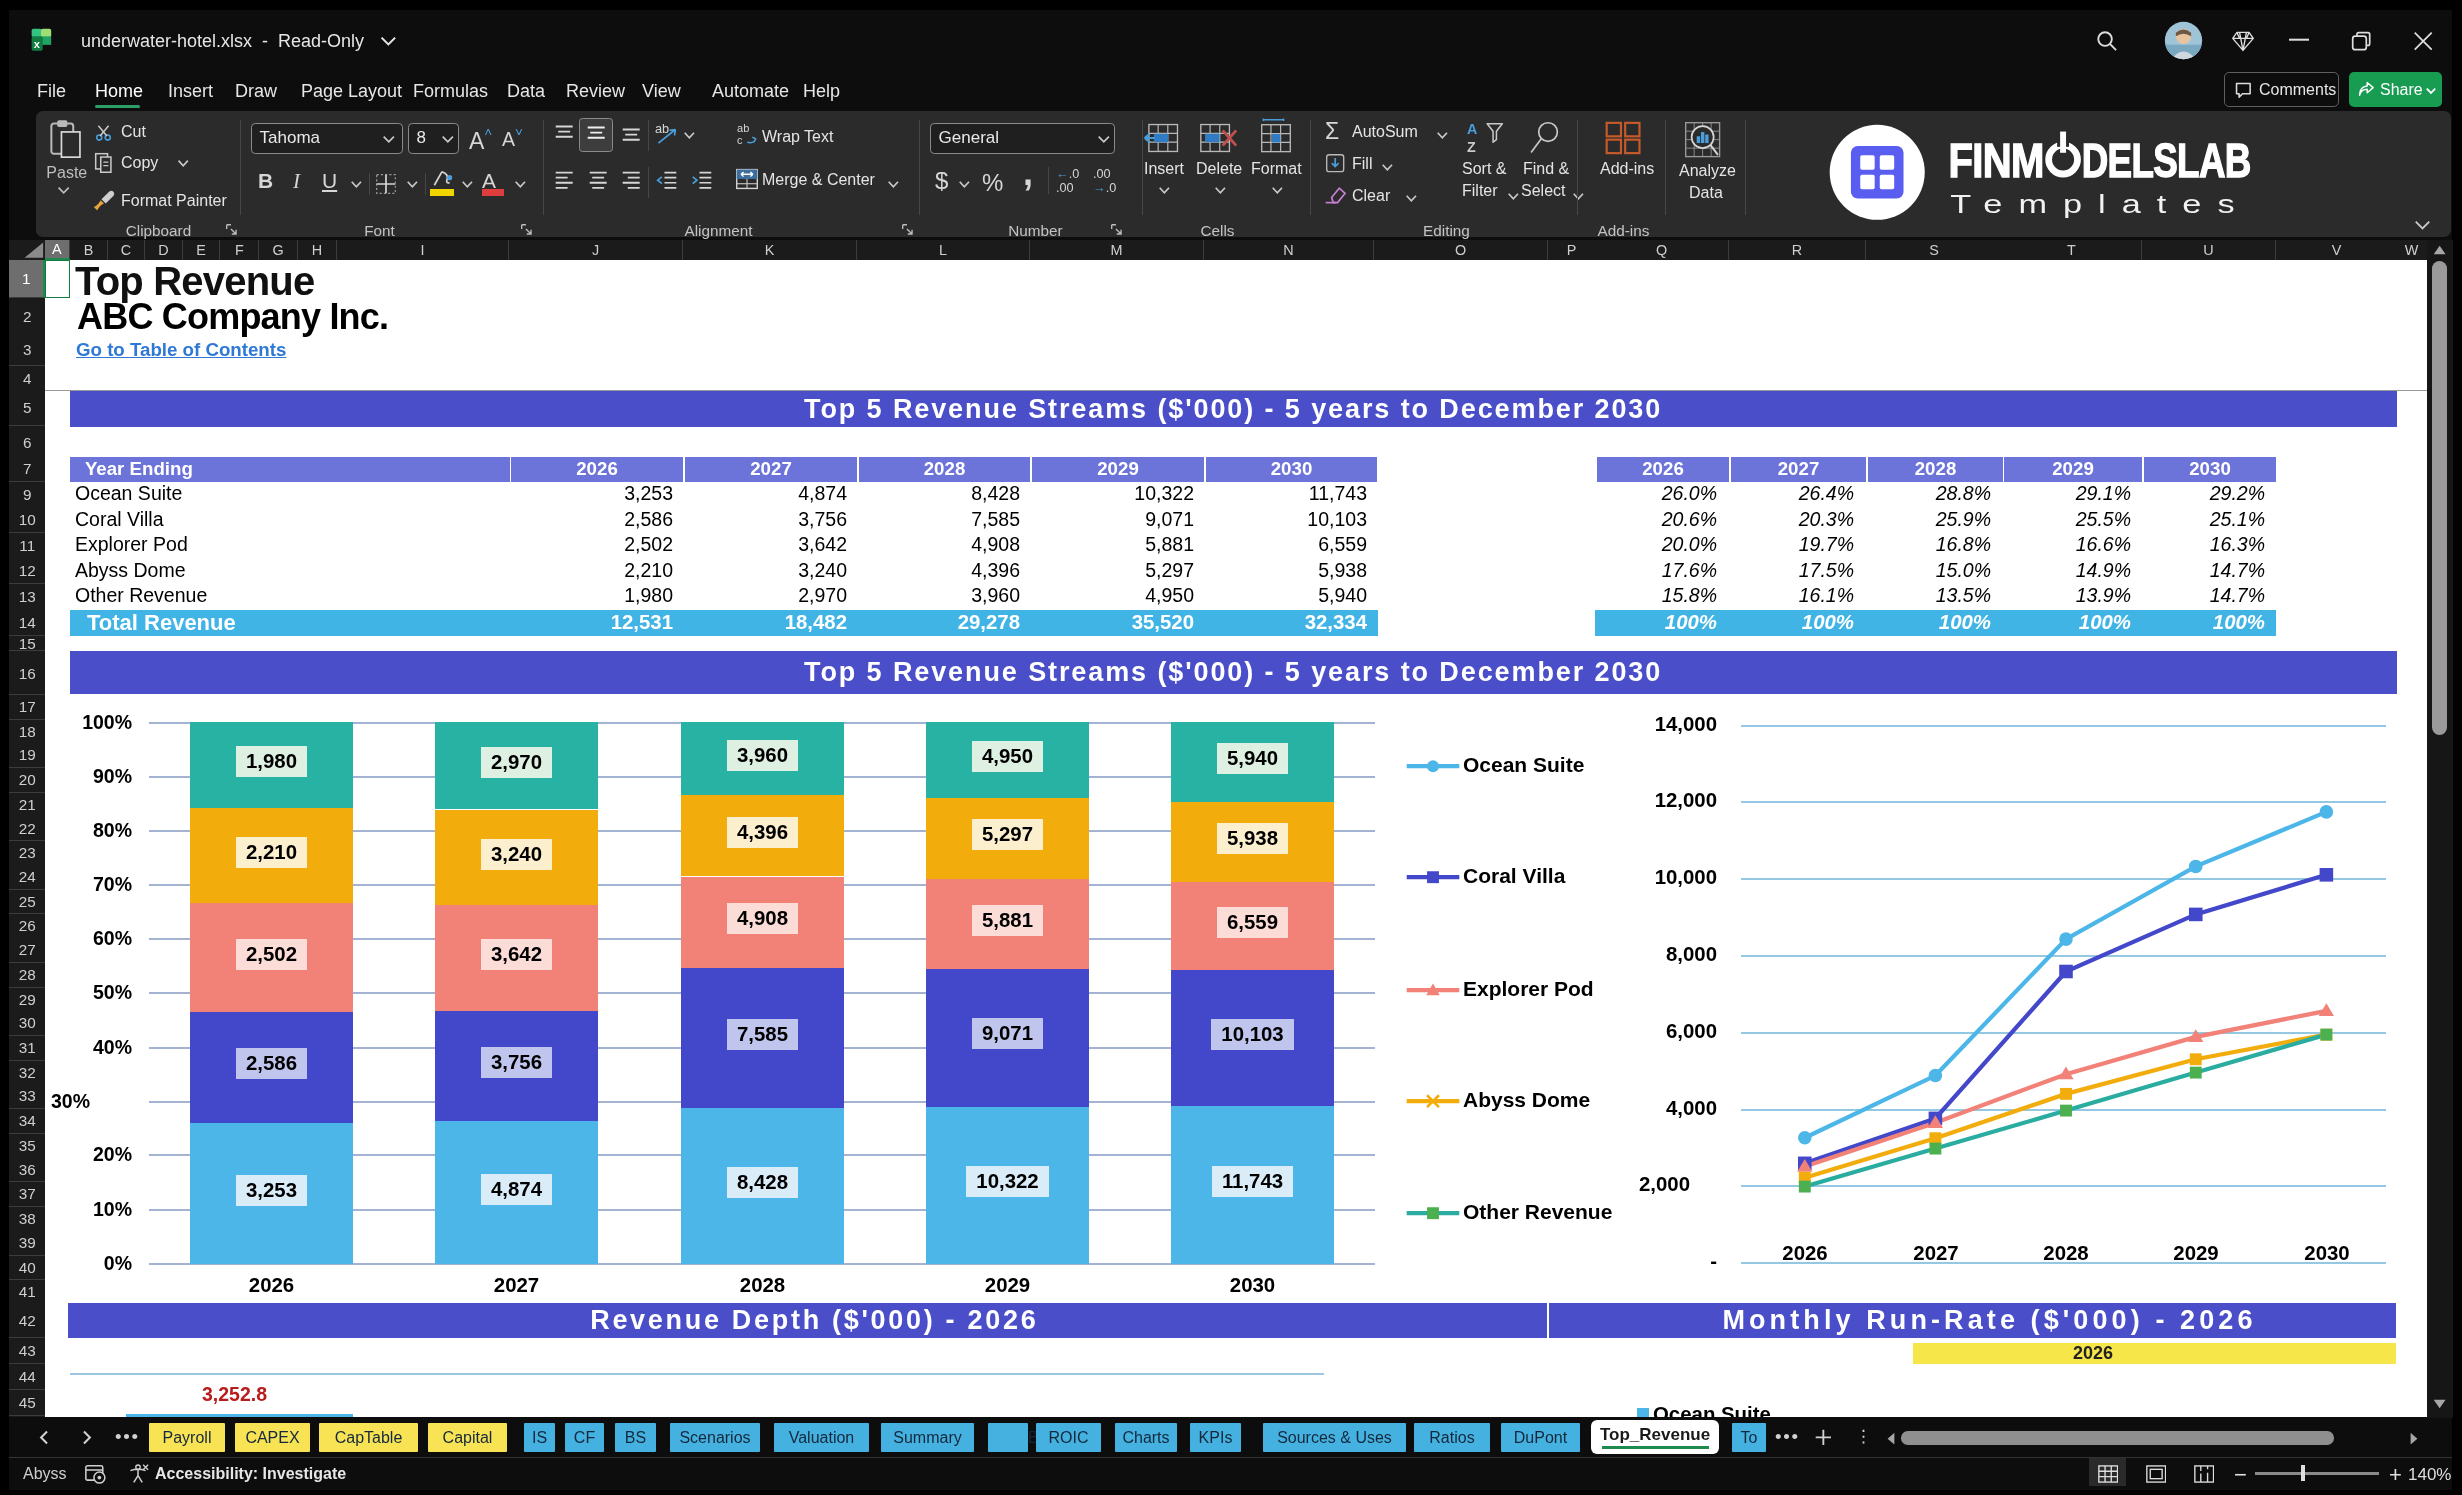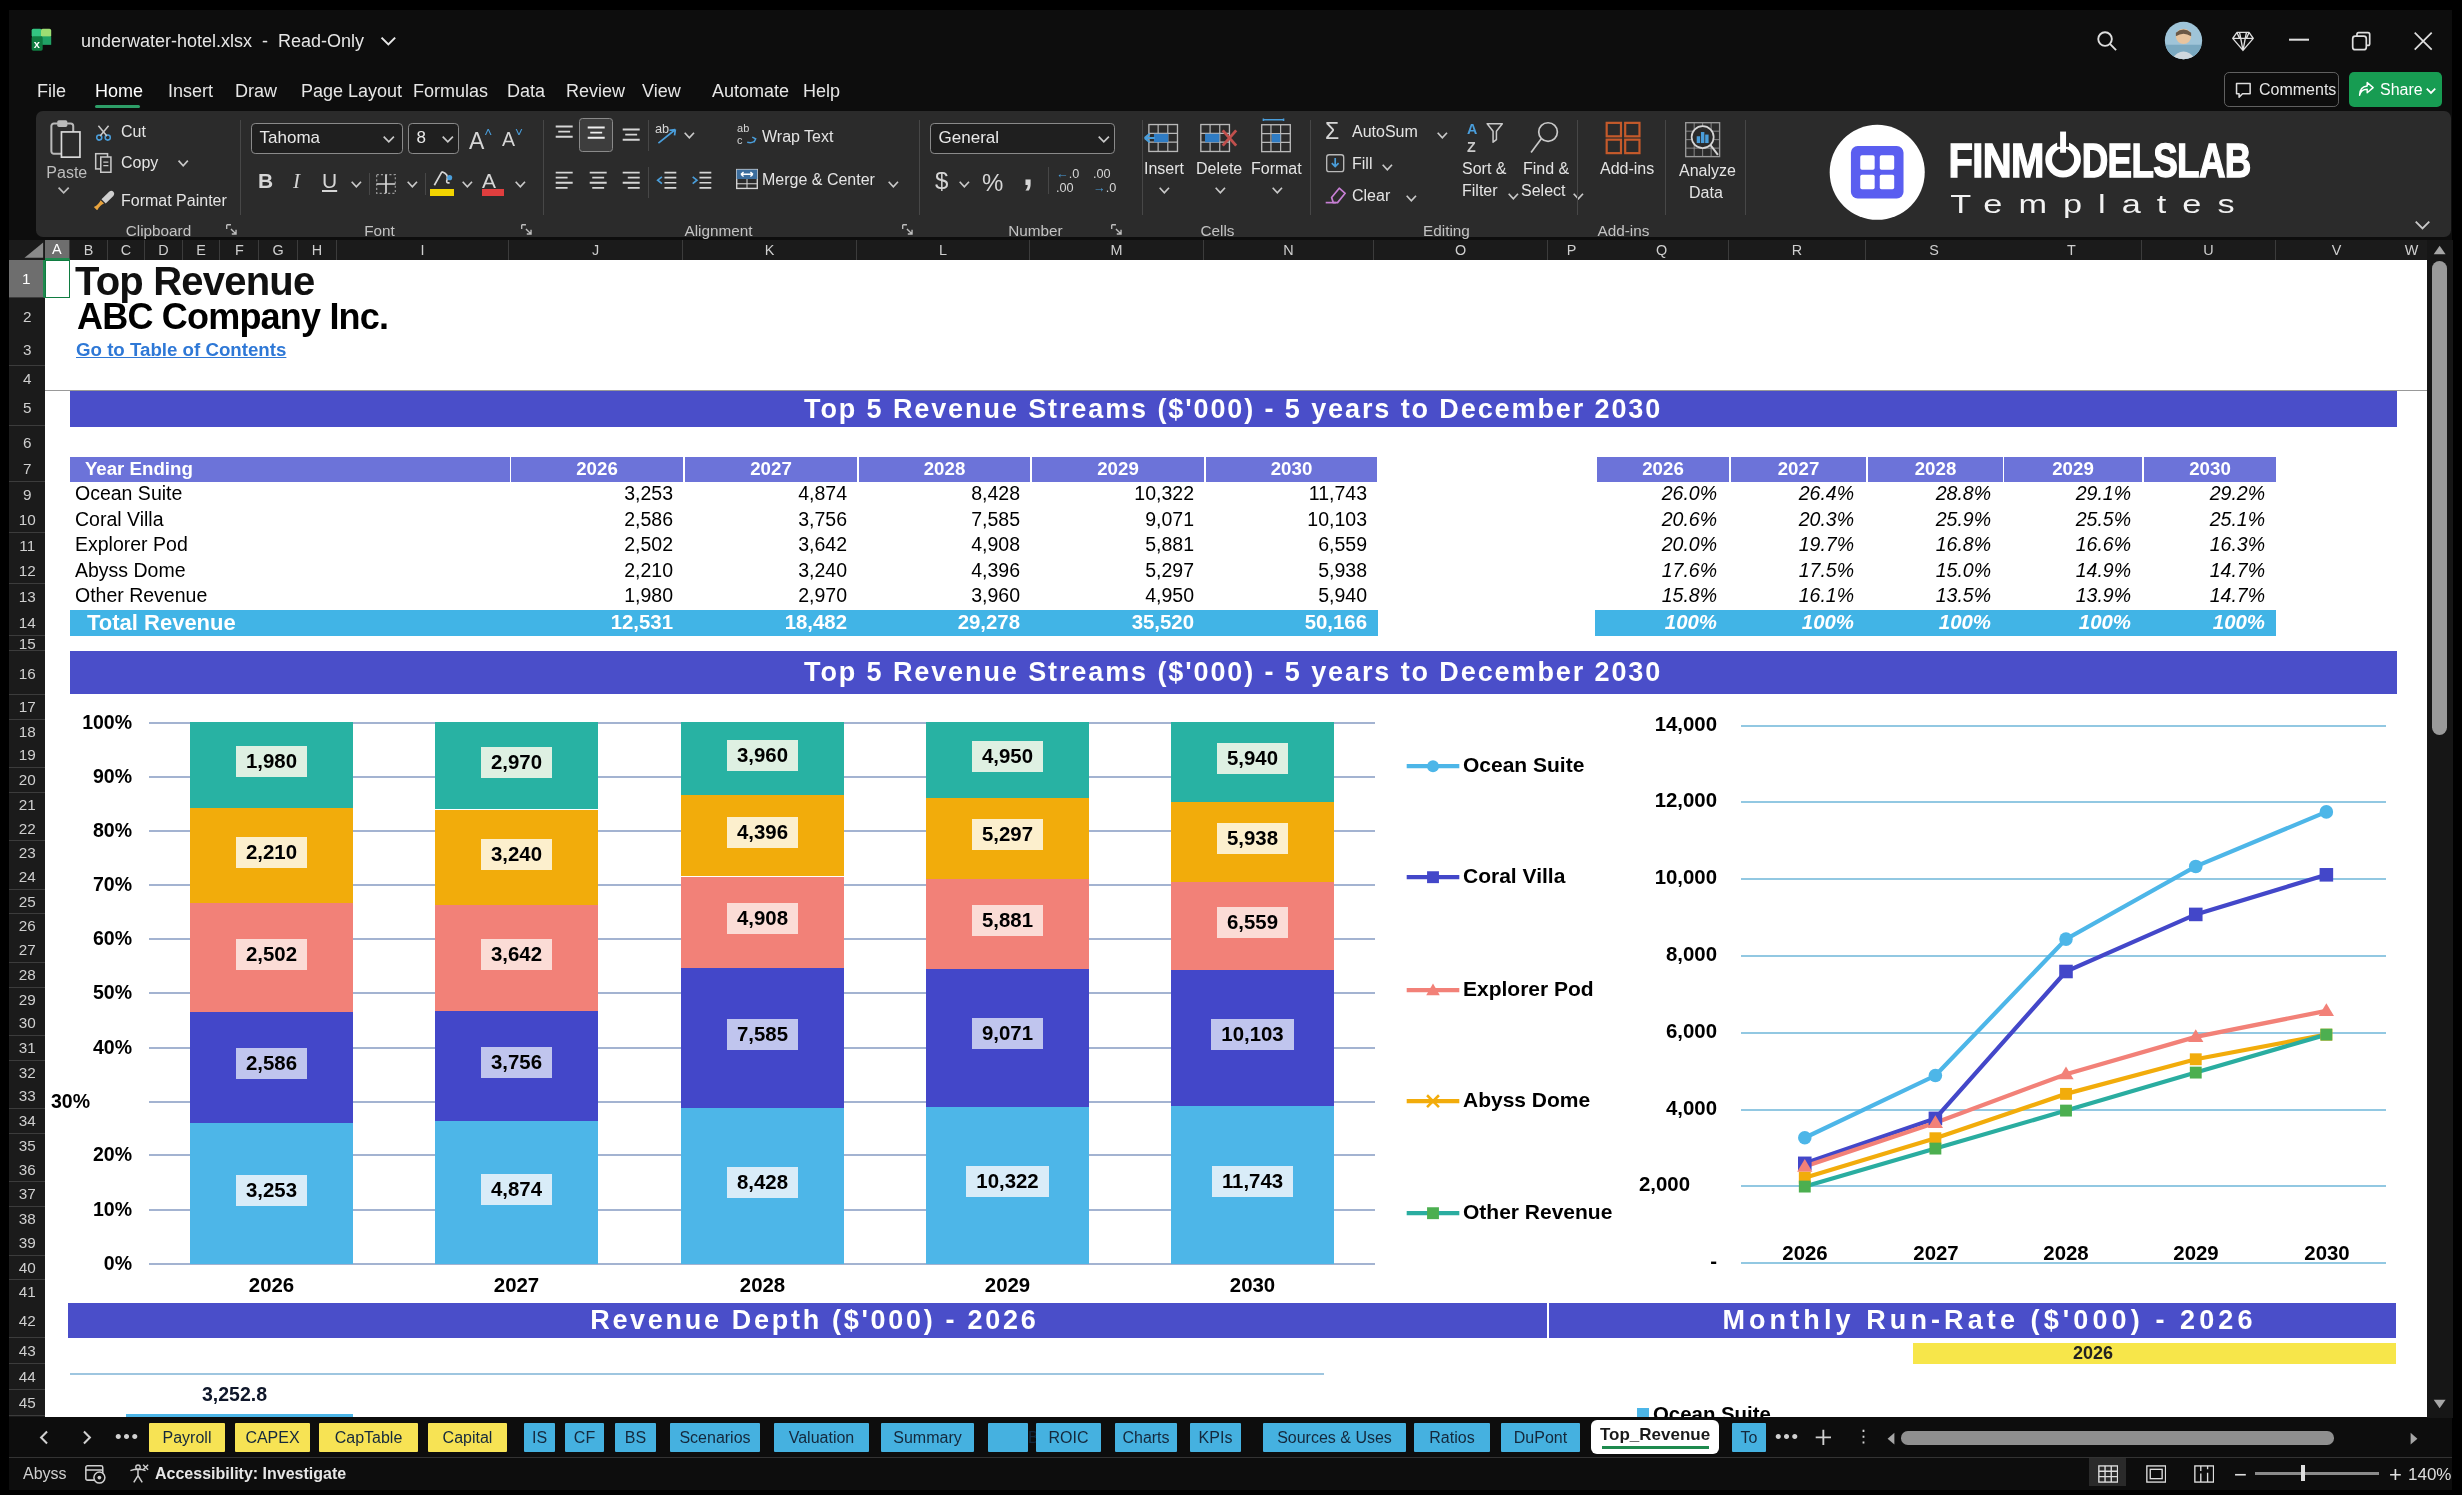--- a/index.html
+++ b/index.html
@@ -518,21 +518,21 @@
   <div class="num" style="left:638px; top:323px; width:164px; height:25.5px; line-height:25.5px;">2,970</div>
   <div class="num" style="left:812px; top:323px; width:163px; height:25.5px; line-height:25.5px;">3,960</div>
   <div class="num" style="left:985px; top:323px; width:164px; height:25.5px; line-height:25.5px;">4,950</div>
   <div class="num" style="left:1159px; top:323px; width:163px; height:25.5px; line-height:25.5px;">5,940</div>
   <div class="abs" style="left:24.6px; top:350px; width:1308px; height:25.5px; background:#41b4e6;"></div>
   <div class="abs" style="left:42px; top:350px; height:25.5px; line-height:25.5px; font-size:22px; font-weight:bold; color:#fff;">Total Revenue</div>
   <div class="abs" style="left:464px; top:350px; width:164px; height:25.5px; line-height:25.5px; font-size:20.4px; font-weight:bold; color:#fff; text-align:right;">12,531</div>
   <div class="abs" style="left:638px; top:350px; width:164px; height:25.5px; line-height:25.5px; font-size:20.4px; font-weight:bold; color:#fff; text-align:right;">18,482</div>
   <div class="abs" style="left:812px; top:350px; width:163px; height:25.5px; line-height:25.5px; font-size:20.4px; font-weight:bold; color:#fff; text-align:right;">29,278</div>
   <div class="abs" style="left:985px; top:350px; width:164px; height:25.5px; line-height:25.5px; font-size:20.4px; font-weight:bold; color:#fff; text-align:right;">35,520</div>
-  <div class="abs" style="left:1159px; top:350px; width:163px; height:25.5px; line-height:25.5px; font-size:20.4px; font-weight:bold; color:#fff; text-align:right;">50,166</div>
+  <div class="abs" style="left:1159px; top:350px; width:163px; height:25.5px; line-height:25.5px; font-size:20.4px; font-weight:bold; color:#fff; text-align:right;">32,334</div>
   <div class="thdr" style="left:1552px; top:197px; width:132px; height:24.6px; line-height:24.6px; text-align:center;">2026</div>
   <div class="thdr" style="left:1686px; top:197px; width:135px; height:24.6px; line-height:24.6px; text-align:center;">2027</div>
   <div class="thdr" style="left:1823px; top:197px; width:135px; height:24.6px; line-height:24.6px; text-align:center;">2028</div>
   <div class="thdr" style="left:1959px; top:197px; width:138px; height:24.6px; line-height:24.6px; text-align:center;">2029</div>
   <div class="thdr" style="left:2099px; top:197px; width:132px; height:24.6px; line-height:24.6px; text-align:center;">2030</div>
   <div class="pct" style="left:1550px; top:221px; width:122px; height:25.5px; line-height:25.5px;">26.0%</div>
   <div class="pct" style="left:1684px; top:221px; width:125px; height:25.5px; line-height:25.5px;">26.4%</div>
   <div class="pct" style="left:1821px; top:221px; width:125px; height:25.5px; line-height:25.5px;">28.8%</div>
   <div class="pct" style="left:1958px; top:221px; width:128px; height:25.5px; line-height:25.5px;">29.1%</div>
   <div class="pct" style="left:2098px; top:221px; width:122px; height:25.5px; line-height:25.5px;">29.2%</div>
@@ -711,21 +711,21 @@
         <line x1="2" y1="12" x2="64" y2="12" stroke="#f2ac0b" stroke-width="5"></line>
         <path d="M26 5 L40 19 M40 5 L26 19" stroke="#f2ac0b" stroke-width="3"></path>
       </svg>
   <div class="legtxt" style="left:1418px; top:828px;">Abyss Dome</div>
   <svg class="abs" style="left:1360px; top:943px;" width="56" height="20.4" viewBox="0 0 66 24">
         <line x1="2" y1="12" x2="64" y2="12" stroke="#2aada0" stroke-width="5"></line>
         <rect x="26" y="5" width="14" height="14" fill="#4caf50"></rect>
       </svg>
   <div class="legtxt" style="left:1418px; top:940px;">Other Revenue</div>
   <div class="abs" style="left:24.6px; top:1113px; width:1254px; height:1.7px; background:#9ec6e0;"></div>
-  <div class="abs" style="left:157px; top:1123px; font-size:19.5px; font-weight:bold; color:#0f172a;">3,252.8</div>
+  <div class="abs" style="left:157px; top:1123px; font-size:19.5px; font-weight:bold; color:#b91c1c;">3,252.8</div>
   <div class="abs" style="left:81px; top:1154px; width:227px; height:9.3px; background:#4db6e8;"></div>
   <div class="abs" style="left:1592px; top:1148px; width:12px; height:12px; background:#4db6e8;"></div>
   <div class="abs" style="left:1608px; top:1143px; font-size:20.4px; font-weight:bold; color:#000;">Ocean Suite</div>
   <div class="abs" style="left:1868px; top:1083px; width:483px; height:21px; background:#f7e64a;"></div>
   <div class="abs" style="left:1868px; top:1083px; width:360px; height:21px; line-height:21px; font-size:18px; font-weight:bold; color:#222; text-align:center;">2026</div>
   </div>
 
   <div class="abs" style="left:2427px; top:240px; width:25.5px; height:1178px; background:#161616;"></div>
   <svg class="abs" style="left:2432px; top:244px;" width="15.3" height="12" viewBox="0 0 18 14">
       <path d="M9 2 L16 12 L2 12 Z" fill="#a6a6a6"></path>

